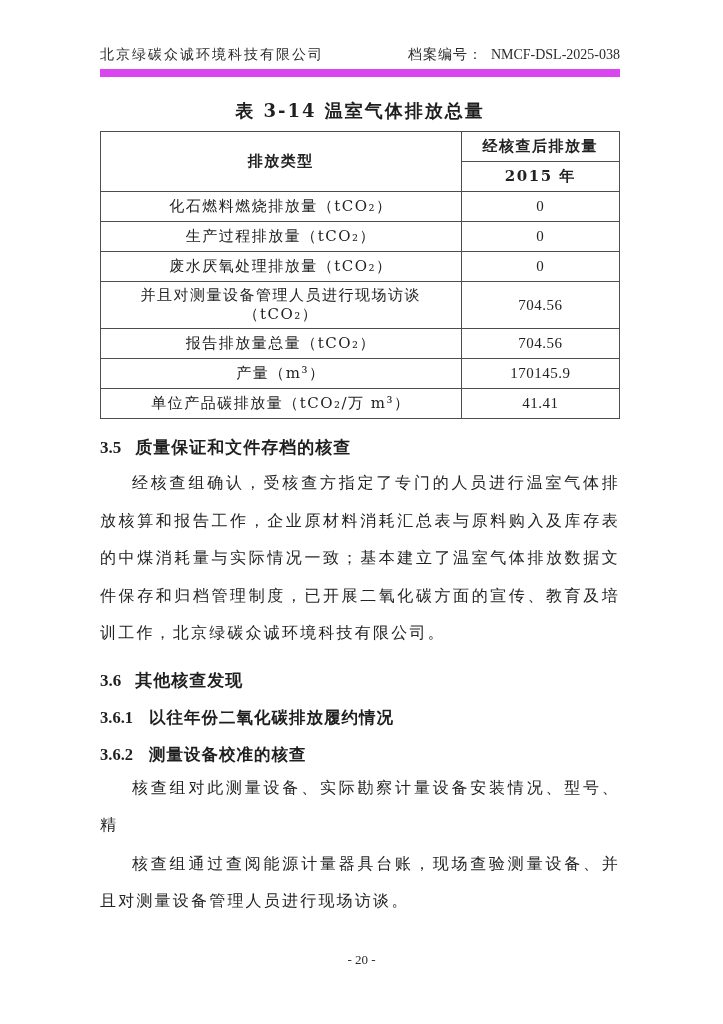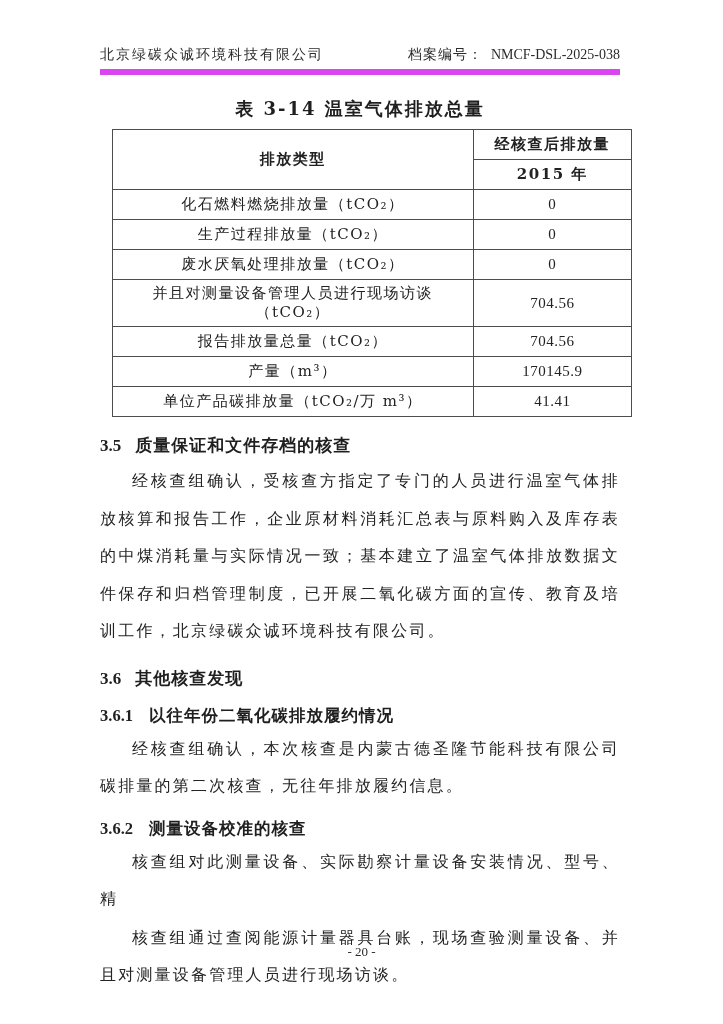--- a/index.html
+++ b/index.html
@@ -14,21 +14,21 @@
   .page {
     position: relative;
     width: 723px; height: 1024px;
     padding: 46px 103px 0 100px;
   }
   
   .doc-header {
     display: flex;
     justify-content: space-between;
     align-items: flex-end;
-    border-bottom: 6px solid #d946ef;
+    border-bottom: 8px solid #d946ef;
     padding-bottom: 5px;
     font-size: 14px;
   }
   .doc-header .company { letter-spacing: 2px; color: #2b2b2b; }
   .doc-header .file-no { color: #2b2b2b; }
   .doc-header .file-no .label { letter-spacing: 1px; margin-right: 8px; }
   .doc-header .file-no .value { font-family: "Liberation Serif", "DejaVu Serif", serif; }
 
   
   .table-title {
@@ -39,21 +39,20 @@
     margin-top: 22px;
     margin-bottom: 8px;
   }
 
   
   table.emissions {
     width: 100%;
     border-collapse: collapse;
     font-size: 15px;
     color: #222;
-    margin-left: 12px;
   }
   table.emissions th, table.emissions td {
     border: 1px solid #4d4d4d;
     text-align: center;
     vertical-align: middle;
     padding: 4px 6px;
     height: 30px;
     letter-spacing: 1.5px;
   }
   table.emissions { border: 1.5px solid #454545; }
@@ -84,21 +83,21 @@
     text-indent: 2em;
     color: #242424;
     margin-top: 3px;
   }
   .para.tight { margin-top: 1px; }
 
   
   .page-footer {
     position: absolute;
     left: 0; right: 0;
-    bottom: 64px;
+    bottom: 56px;
     text-align: center;
     font-size: 13px;
     color: #2b2b2b;
     font-family: "Liberation Serif", "DejaVu Serif", serif;
   }
 </style>
 </head>
 <body>
 
 <div class="page">
@@ -162,21 +161,20 @@
 
   <div class="section-heading">
     <span class="sec-num">3.6</span>
     <span>其他核查发现</span>
   </div>
 
   <div class="section-heading sub-heading">
     <span class="sec-num">3.6.1</span>
     <span>以往年份二氧化碳排放履约情况</span>
   </div>
-  <p class="para tight">经核查组确认，本次核查是内蒙古德圣隆节能科技有限公司碳排量的第二次核查，无往年排放履约信息。</p>
 
   <div class="section-heading sub-heading">
     <span class="sec-num">3.6.2</span>
     <span>测量设备校准的核查</span>
   </div>
   <p class="para tight">核查组对此测量设备、实际勘察计量设备安装情况、型号、精</p>
   <p class="para tight">核查组通过查阅能源计量器具台账，现场查验测量设备、并且对测量设备管理人员进行现场访谈。</p>
 
   <div class="page-footer">- 20 -</div>
 

